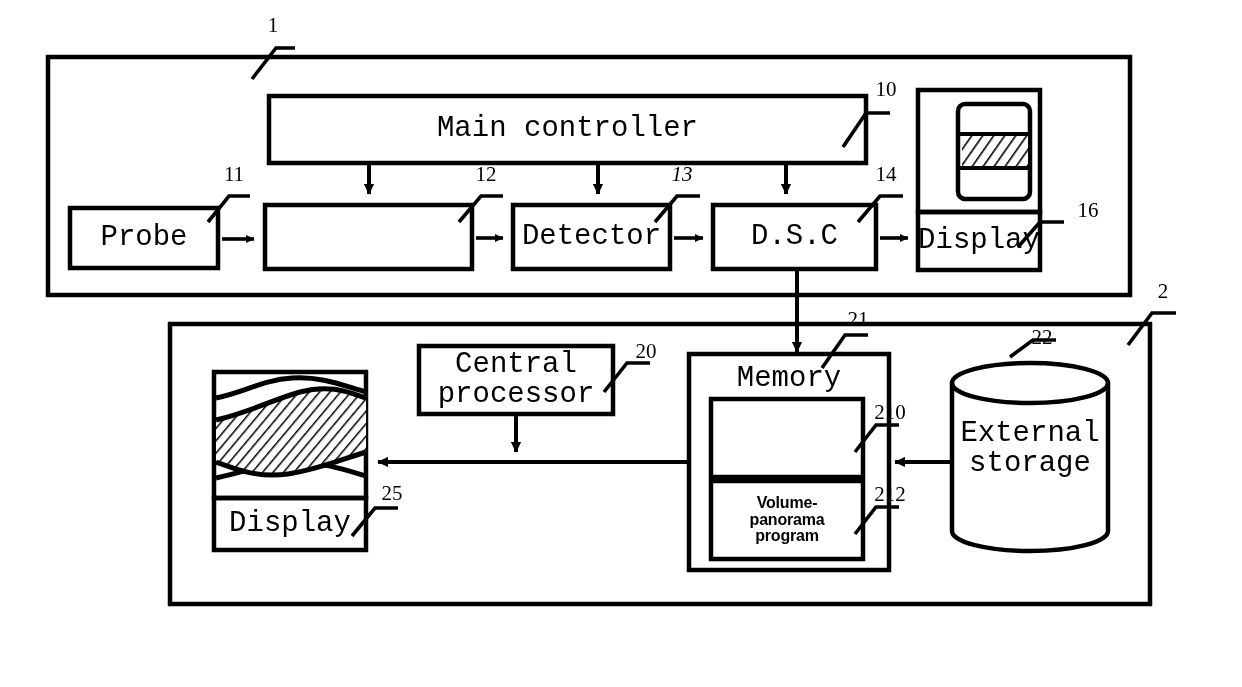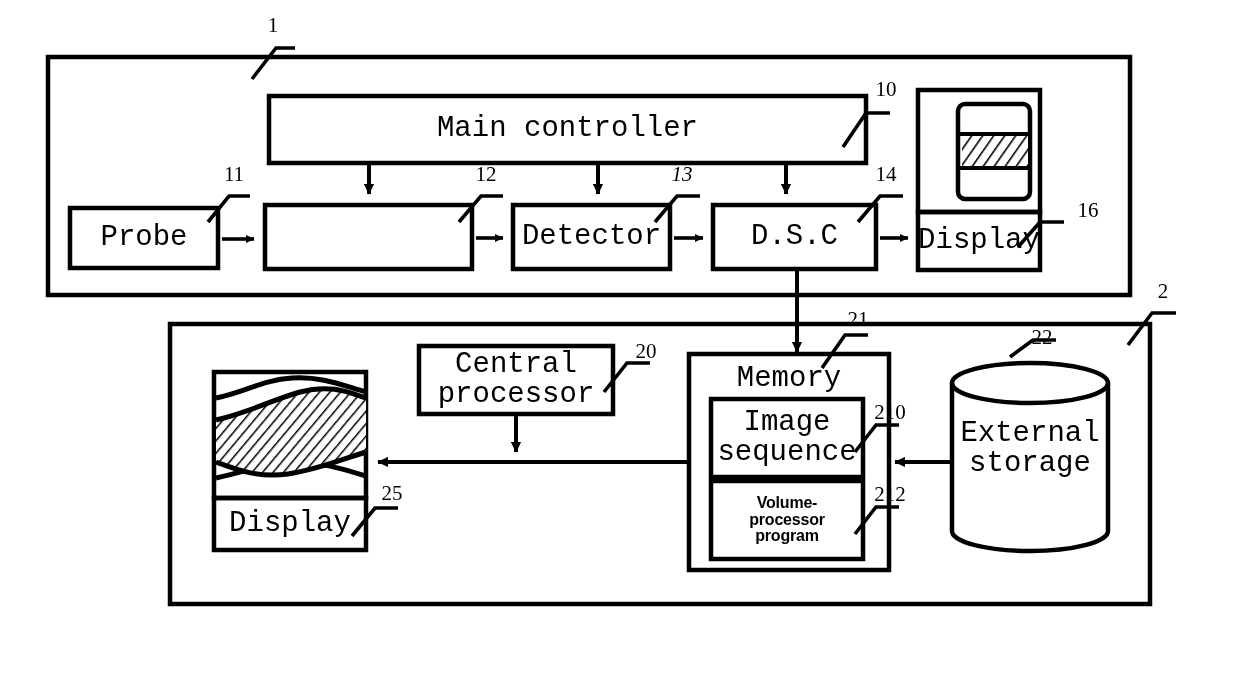--- a/index.html
+++ b/index.html
@@ -162,26 +162,24 @@
 
   <div class="lbl refnum" style="left:1148px;top:280px;width:30px;">2</div>
 
   <div class="lbl boxtext ctr" style="left:419px;top:346px;width:194px;height:68px;">Central
 processor</div>
   <div class="lbl refnum" style="left:626px;top:340px;width:40px;">20</div>
 
   <div class="lbl boxtext ctr" style="left:689px;top:362px;width:200px;height:34px;">Memory</div>
   <div class="lbl refnum" style="left:838px;top:308px;width:40px;">21</div>
 
-  <div class="lbl boxtext ctr" style="left:711px;top:399px;width:152px;height:78px;">Image
-sequence</div>
   <div class="lbl refnum" style="left:864px;top:401px;width:52px;">210</div>
 
   <div class="lbl boxtext tiny ctr" style="left:711px;top:481px;width:152px;height:78px;">Volume-
-processor
+panorama
 program</div>
   <div class="lbl refnum" style="left:864px;top:483px;width:52px;">212</div>
 
   <div class="lbl boxtext ctr" style="left:952px;top:410px;width:156px;height:78px;">External
 storage</div>
   <div class="lbl refnum" style="left:1022px;top:326px;width:40px;">22</div>
 
   <div class="lbl boxtext ctr" style="left:214px;top:498px;width:152px;height:52px;">Display</div>
   <div class="lbl refnum" style="left:372px;top:482px;width:40px;">25</div>
 

